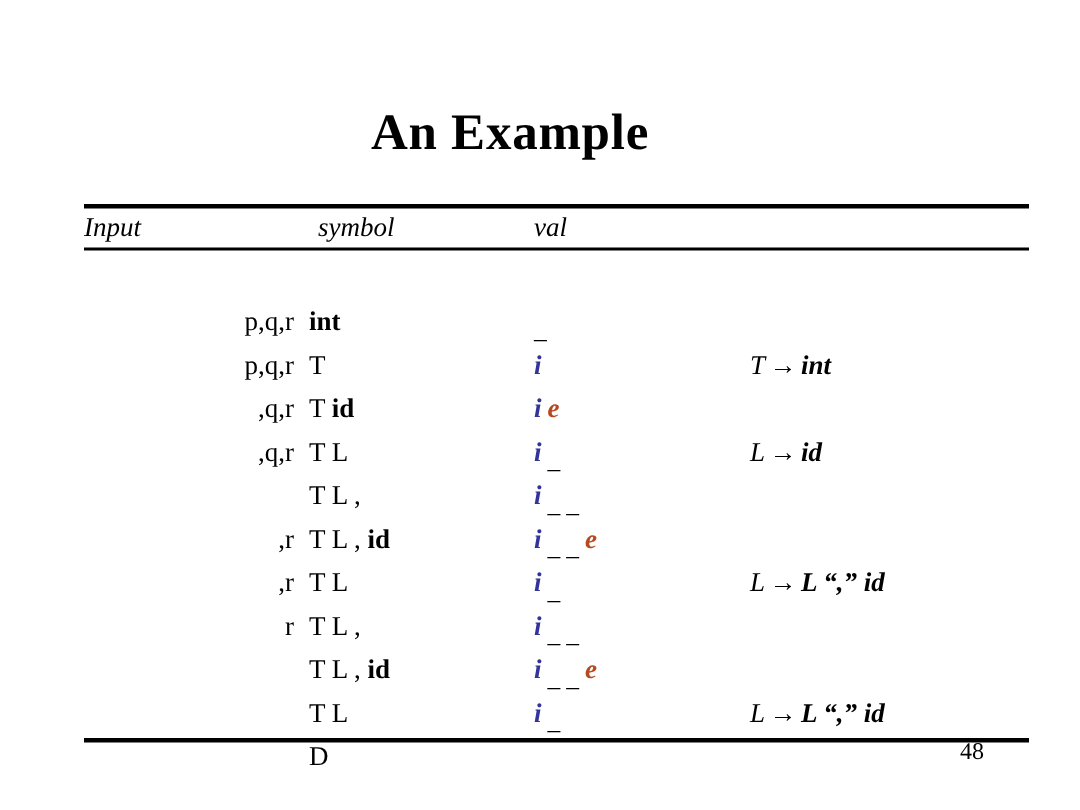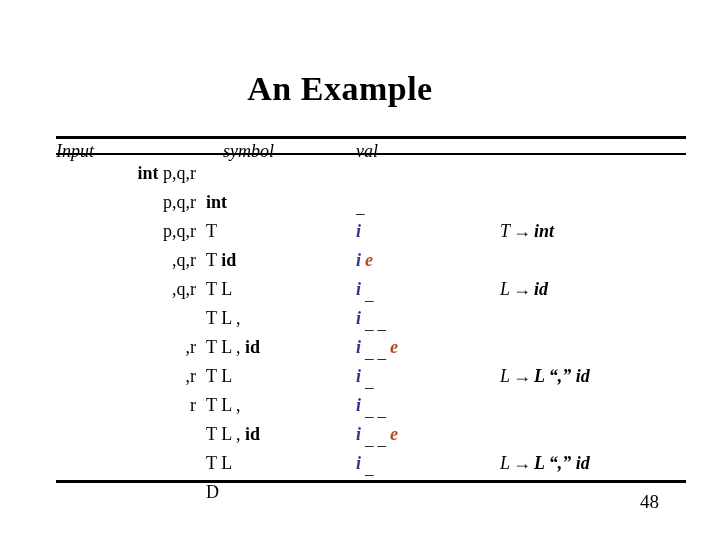--- a/index.html
+++ b/index.html
@@ -40,32 +40,32 @@
   .rule {
     width: 100%;
     background: #000000;
     height: 3px;
   }
   .rule-thin { height: 2px; }
 
   
   #table-header {
     position: relative;
-    height: 14px;
+    height: 26px;
   }
   #table-header .hcell {
     position: absolute;
     font-style: italic;
     font-size: 18px;
     line-height: 24px;
     white-space: nowrap;
     top: 0;
   }
   .col-input      { left: 0px; }
-  .col-symbol     { left: 167px; }
+  .col-symbol     { left: 156px; }
   .col-val        { left: 300px; }
   .col-production { left: 444px; }
 
   
   #table-body {
     position: relative;
     height: 325px;
   }
 
   .trow {
@@ -119,21 +119,21 @@
   .arrow {
     font-size: 18px;
     padding: 0 3px;
   }
 
   
   #page-number {
     position: absolute;
     left: 640px;
     top: 495px;
-    font-size: 19px;
+    font-size: 16px;
     line-height: 14px;
   }
 </style>
 </head>
 <body>
 
 <div id="slide-title">An Example</div>
 
 <div id="trace-table">
 
@@ -141,26 +141,20 @@
 
   <div id="table-header">
     <div class="hcell col-input">Input</div>
     <div class="hcell col-symbol">symbol</div>
     <div class="hcell col-val">val</div>
   </div>
 
   <div class="rule rule-thin"></div>
 
   <div id="table-body">
-      <div class="trow" style="top: 8px;">
-        <div class="cell cell-input"><span class="bold">int</span> <span>p,q,r</span></div>
-        <div class="cell cell-symbol"></div>
-        <div class="cell cell-val"></div>
-        <div class="cell cell-production"></div>
-      </div>
       <div class="trow" style="top: 37px;">
         <div class="cell cell-input"><span>p,q,r</span></div>
         <div class="cell cell-symbol"><span class="bold">int</span></div>
         <div class="cell cell-val"><span class="vu" style="color: rgb(0, 0, 0);">_</span></div>
         <div class="cell cell-production"></div>
       </div>
       <div class="trow" style="top: 66px;">
         <div class="cell cell-input"><span>p,q,r</span></div>
         <div class="cell cell-symbol"><span>T</span></div>
         <div class="cell cell-val"><span class="vi" style="color: rgb(51, 51, 153);">i</span></div>

